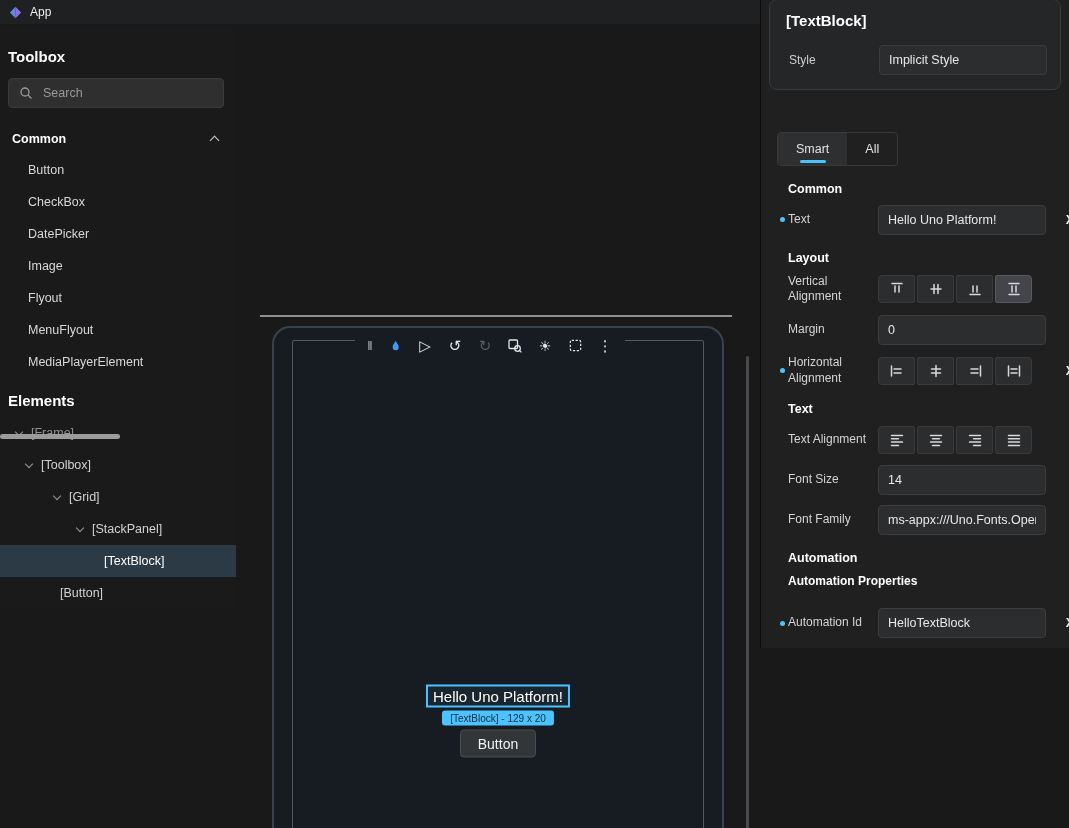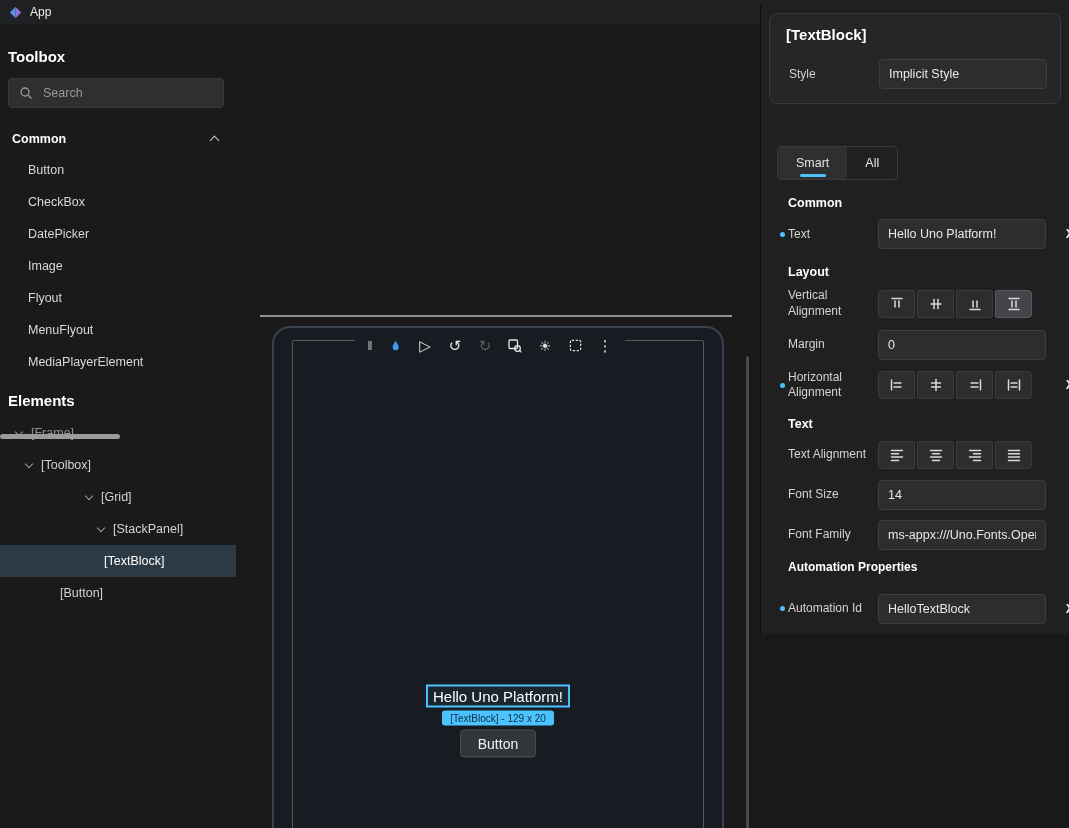--- a/index.html
+++ b/index.html
@@ -177,25 +177,25 @@
 
     <div>
       <div class="tree-row" style="padding-left:16px">
         <span class="chev-down"></span>
         <span class="tree-label dim">[Frame]</span>
       </div>
       <div class="tree-row" style="padding-left:26px">
         <span class="chev-down"></span>
         <span class="tree-label">[Toolbox]</span>
       </div>
-      <div class="tree-row" style="padding-left:86px">
+      <div class="tree-row" style="padding-left:54px">
         <span class="chev-down"></span>
         <span class="tree-label">[Grid]</span>
       </div>
-      <div class="tree-row" style="padding-left:98px">
+      <div class="tree-row" style="padding-left:77px">
         <span class="chev-down"></span>
         <span class="tree-label">[StackPanel]</span>
       </div>
       <div class="tree-row sel" style="padding-left:104px">
         <span class="tree-label">[TextBlock]</span>
       </div>
       <div class="tree-row" style="padding-left:60px">
         <span class="tree-label">[Button]</span>
       </div>
     </div>
@@ -359,20 +359,21 @@
     <div class="prow">
       <span class="plabel">Font Size</span>
       <input class="pinput" type="text" value="14" style="">
     </div>
 
     <div class="prow">
       <span class="plabel">Font Family</span>
       <input class="pinput" type="text" value="ms-appx:///Uno.Fonts.OpenSan" style="">
     </div>
 
+    <div class="sec">Automation</div>
     <div class="subsec">Automation Properties</div>
 
     <div class="prow">
       <span class="dot"></span>
       <span class="plabel">Automation Id</span>
       <input class="pinput" type="text" value="HelloTextBlock" style="">
       <span class="clipx"></span>
     </div>
 
   </div>

